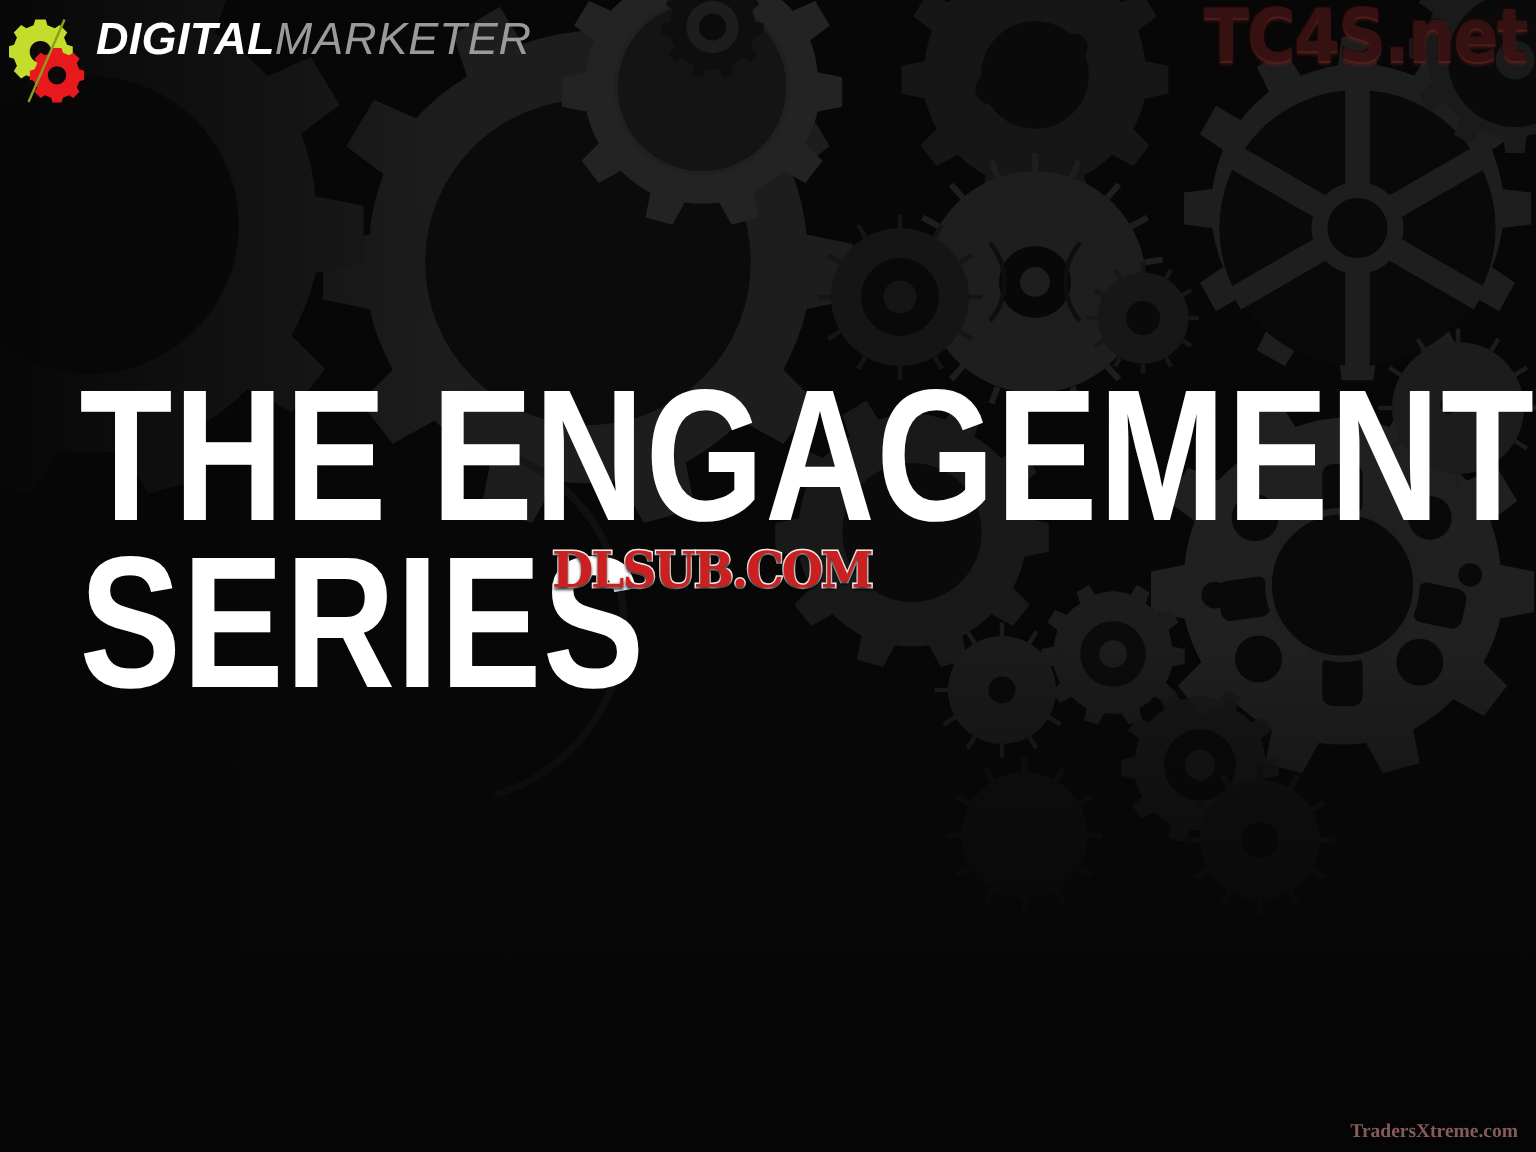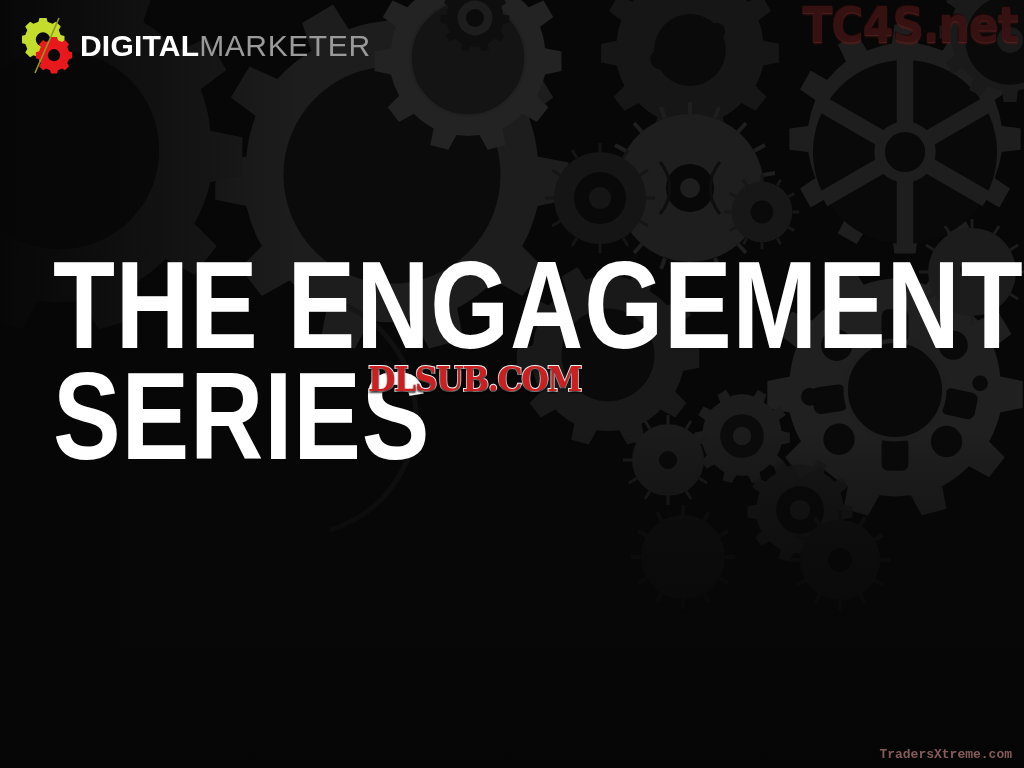--- a/index.html
+++ b/index.html
@@ -21,25 +21,25 @@
     position: absolute;
     left: 0; top: 0;
     width: 1024px; height: 768px;
     z-index: 0;
   }
   #gear-bg svg { display: block; }
 
   
   #logo {
     position: absolute;
-    left: 22px; top: 12px;
+    left: 6px; top: 12px;
     height: 68px;
     display: flex;
-    align-items: center;
     z-index: 5;
+    font-style: italic;
   }
   #logo-mark {
     width: 56px; height: 58px;
     position: relative;
     flex: 0 0 auto;
   }
   #logo-wordmark {
     margin-left: 2px;
     white-space: nowrap;
     line-height: 1;
@@ -132,21 +132,21 @@
     transform: scaleX(0.96);
     transform-origin: left top;
     white-space: nowrap;
   }
 
   
   #traders-watermark {
     position: absolute;
     right: 12px; bottom: 6px;
     z-index: 7;
-    font-family: Liberation Mono, monospace;
+    font-family: Liberation Serif, serif;
     font-weight: bold;
     font-size: 13px;
     letter-spacing: 0px;
     color: #b87c7c;
     opacity: 0.72;
     text-shadow: 0 1px 1px rgba(0,0,0,0.9);
     white-space: nowrap;
   }
 </style>
 </head>

